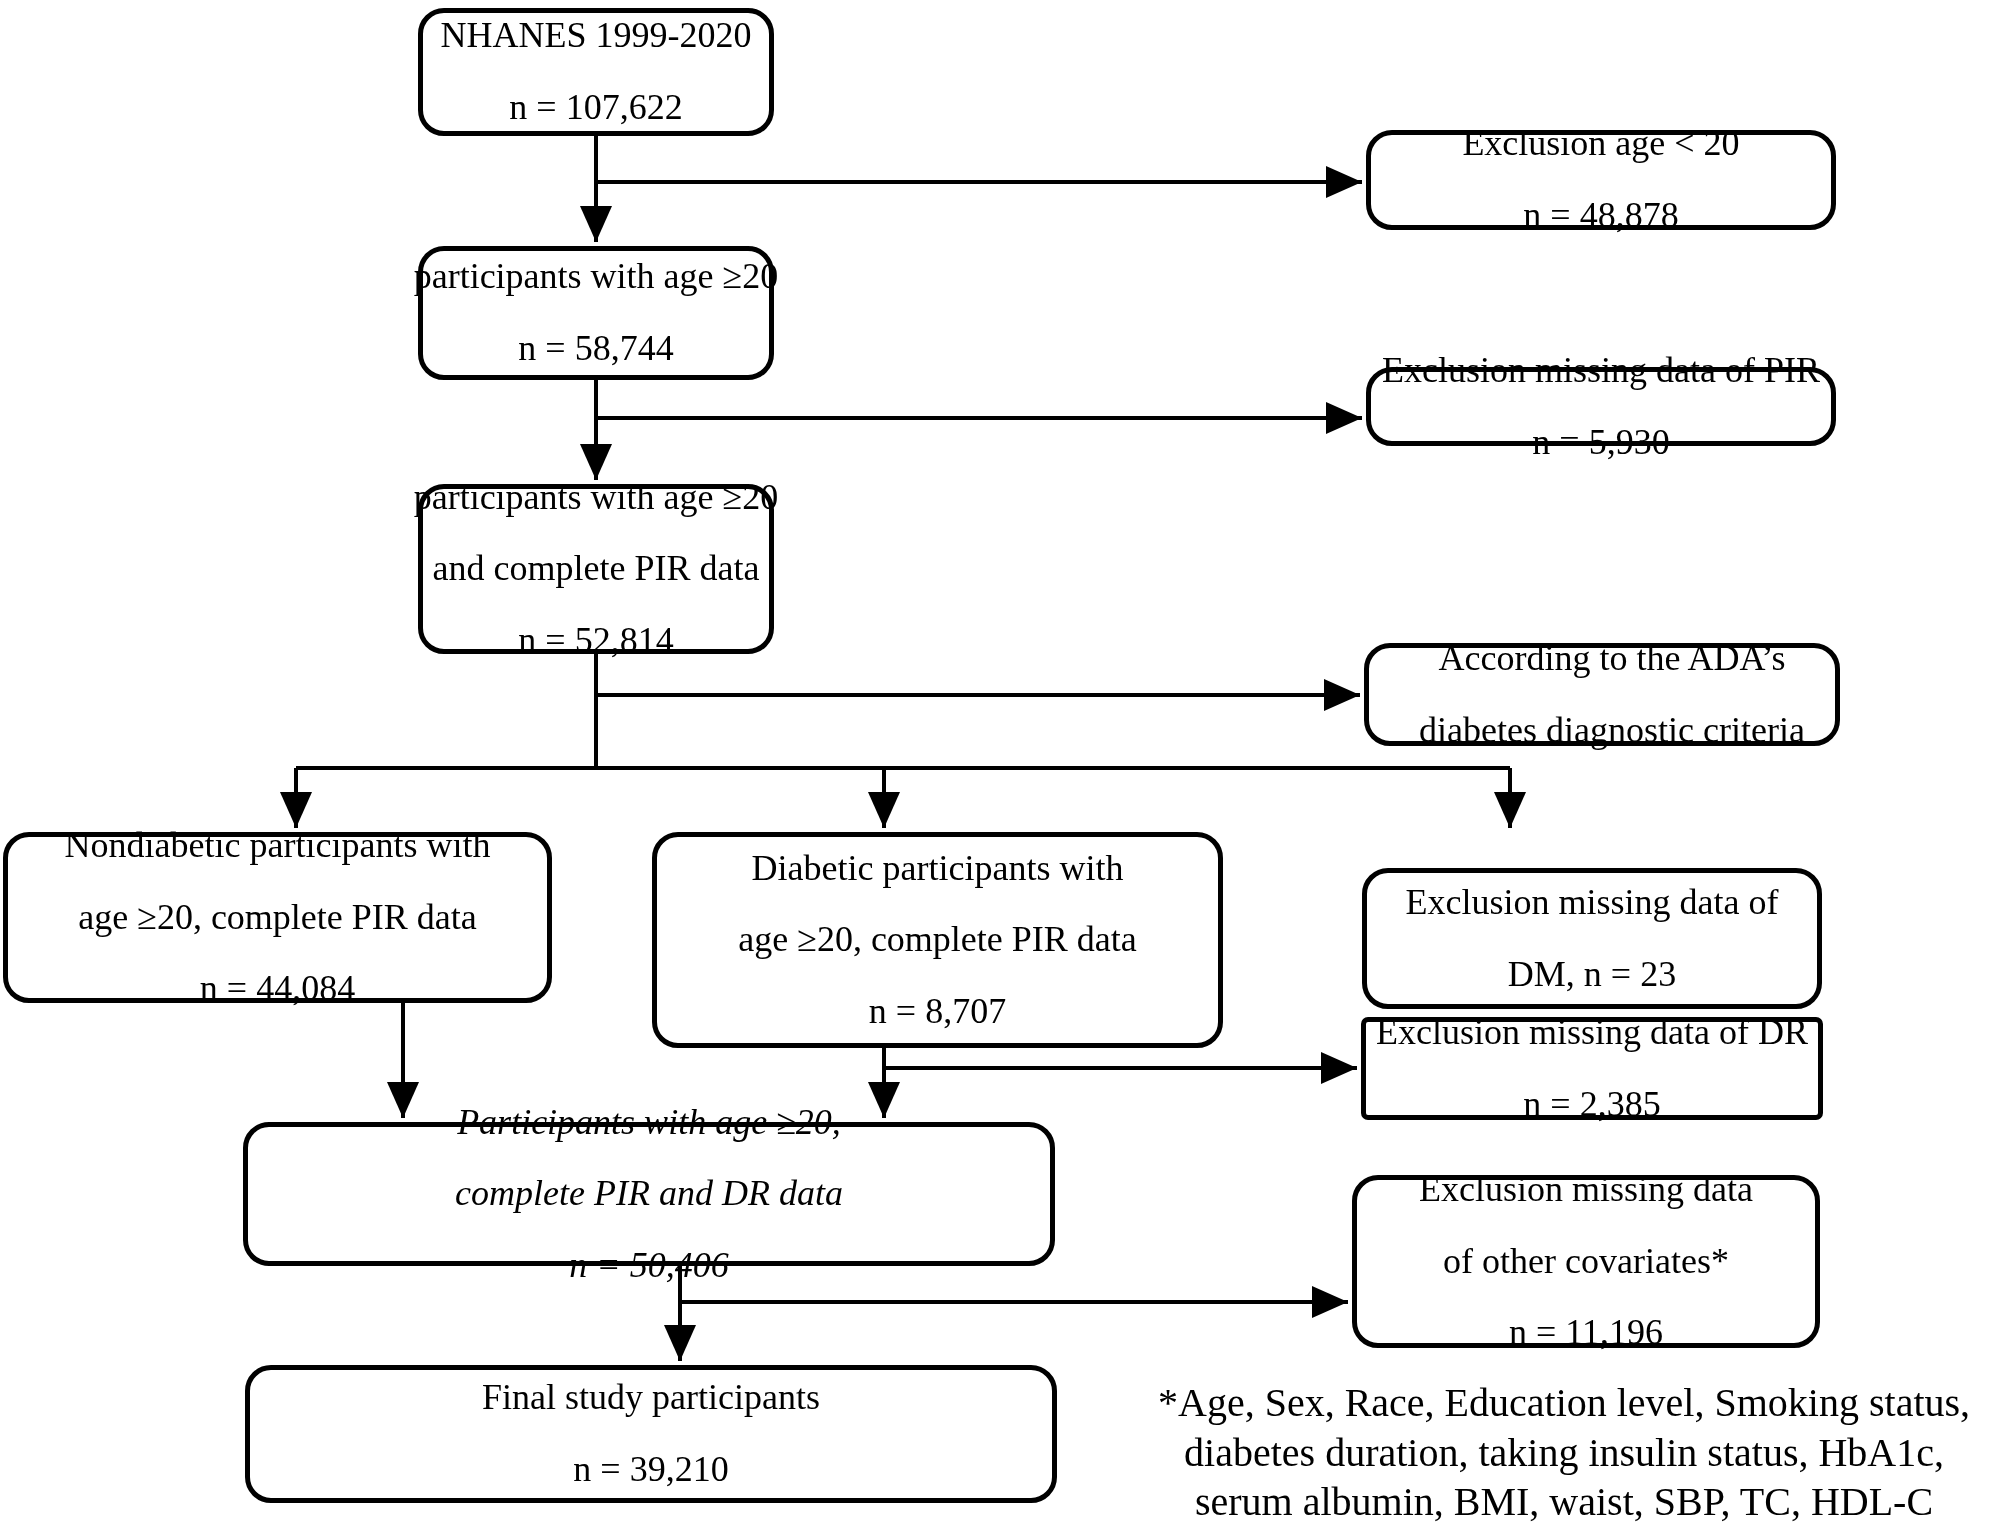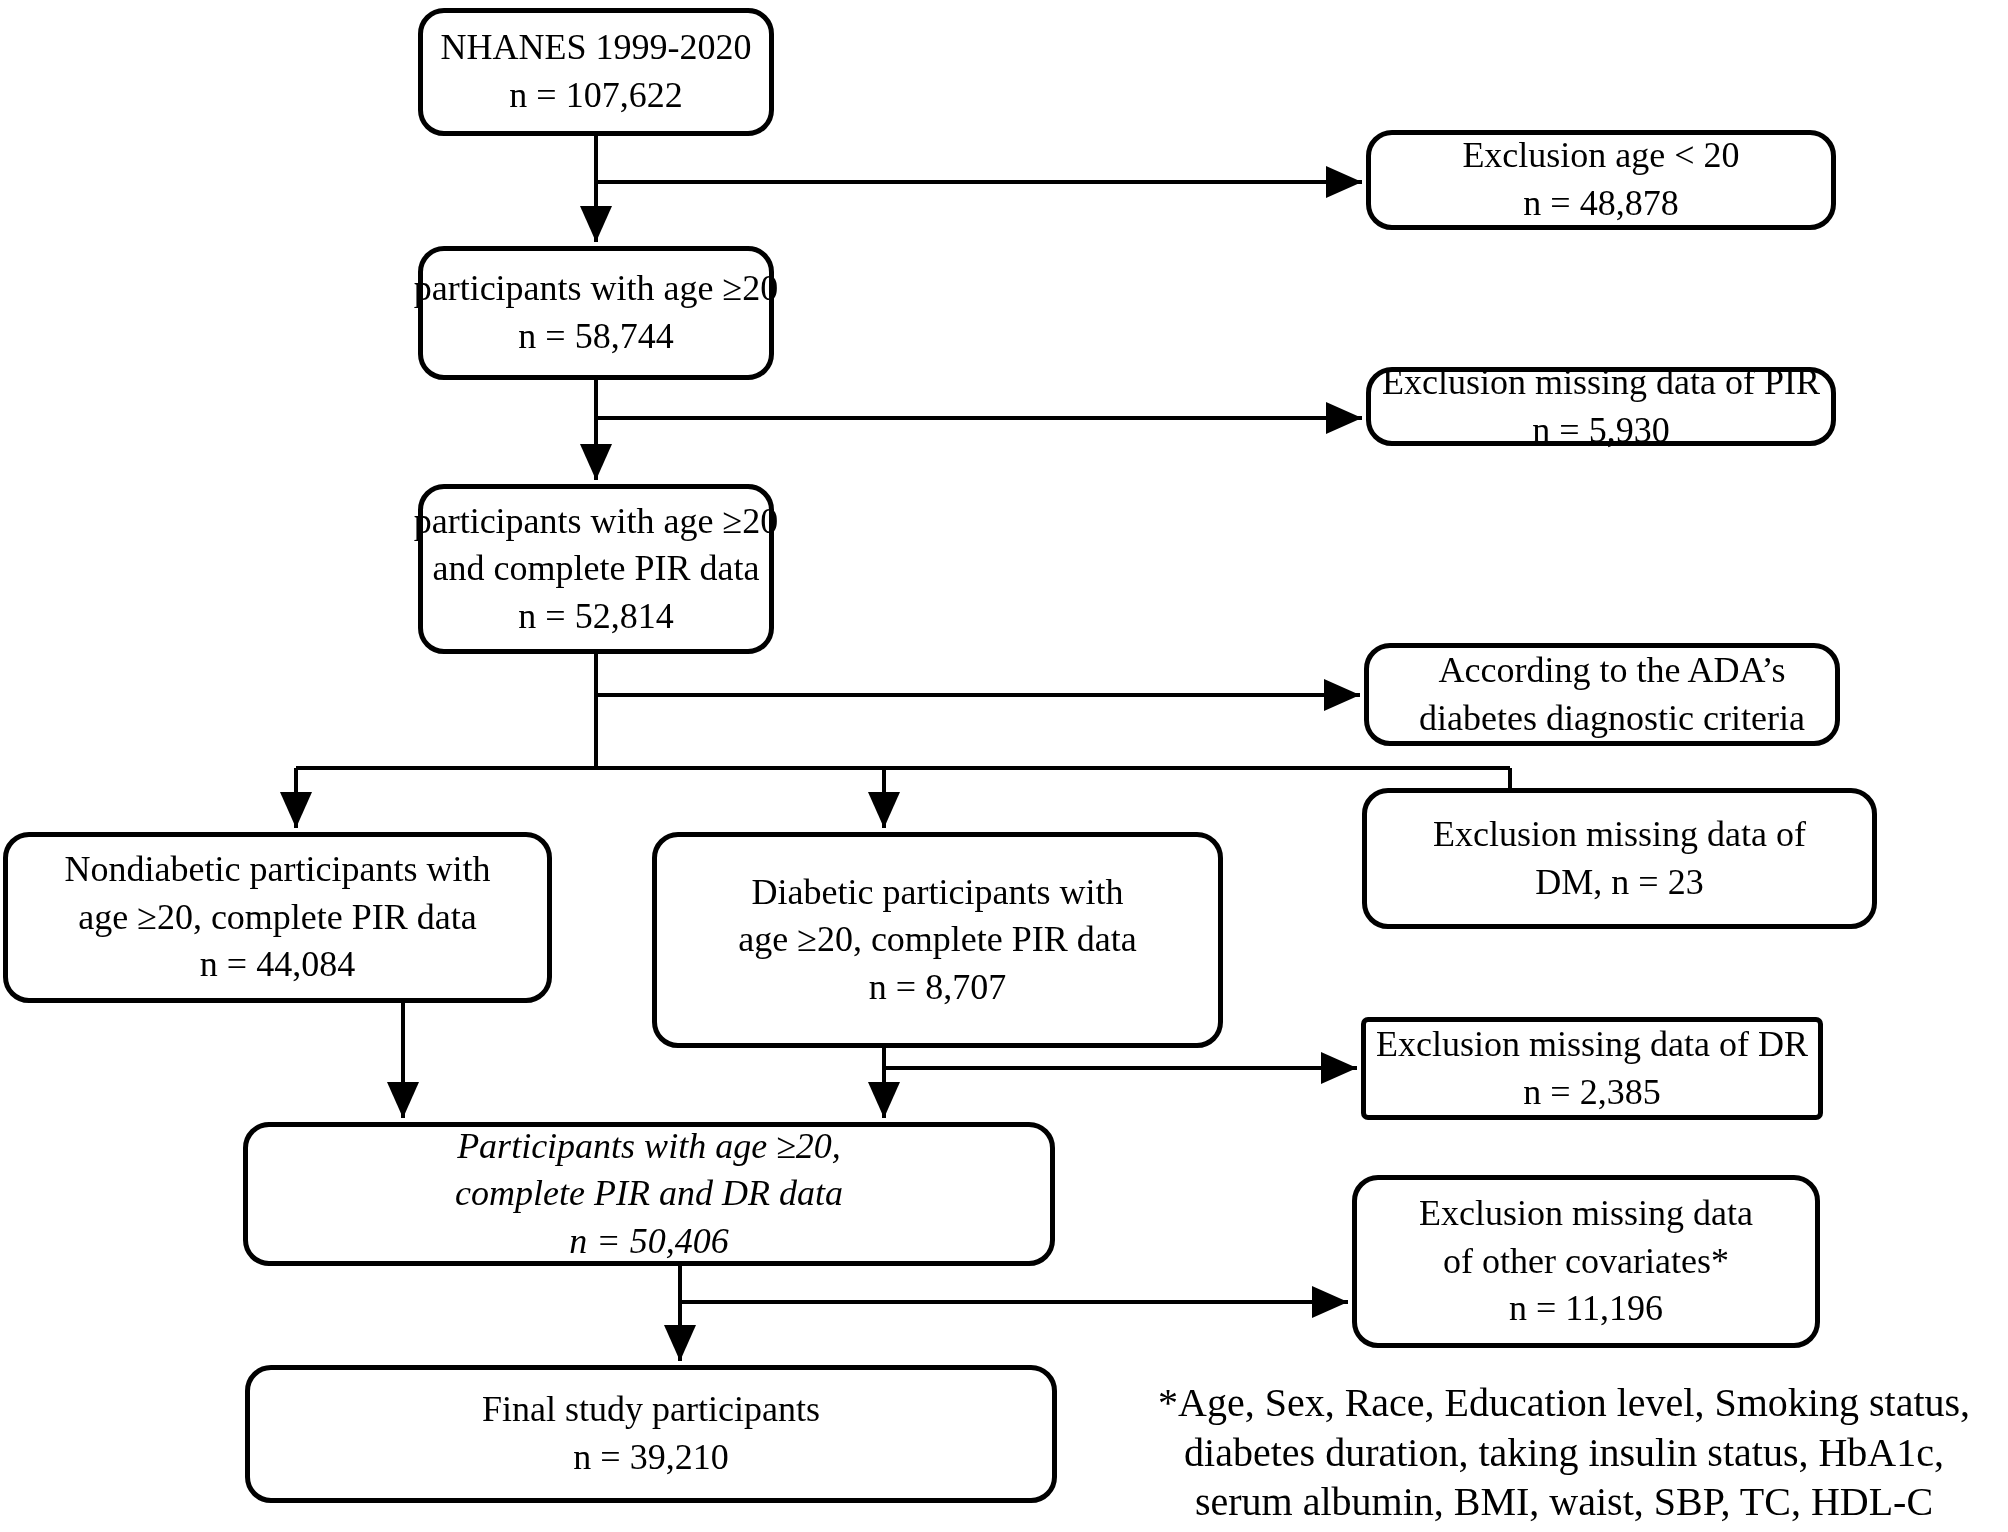--- a/index.html
+++ b/index.html
@@ -33,20 +33,21 @@
     border: 5px solid #000000;
     border-radius: 26px;
     background: #ffffff;
     display: flex;
     flex-direction: column;
     align-items: center;
     justify-content: center;
     text-align: center;
     font-size: 36px;
     line-height: 1.32;
+    gap: 24px;
   }
   .box .line {
     white-space: nowrap;
   }
   .footnote {
     position: absolute;
     left: 1158px;
     top: 1378px;
     font-size: 40px;
     line-height: 1.24;
@@ -127,21 +128,21 @@
     <span class="line">age ≥20, complete PIR data</span>
     <span class="line">n = 44,084</span>
   </div>
 
   <div class="box" style="left:652px; top:832px; width:571px; height:216px;">
     <span class="line">Diabetic participants with</span>
     <span class="line">age ≥20, complete PIR data</span>
     <span class="line">n = 8,707</span>
   </div>
 
-  <div class="box" style="left:1362px; top:788px; width:515px; height:141px;justify-content:center;">
+  <div class="box" style="left:1362px; top:868px; width:460px; height:141px;justify-content:center;">
     <span class="line">Exclusion missing data of</span>
     <span class="line">DM,  n = 23</span>
   </div>
 
   <div class="box" style="left:1361px; top:1017px; width:462px; height:103px;border-radius:7px;">
     <span class="line">Exclusion missing data of DR</span>
     <span class="line">n = 2,385</span>
   </div>
 
   <div class="box" style="left:243px; top:1122px; width:812px; height:144px;font-style:italic;">

